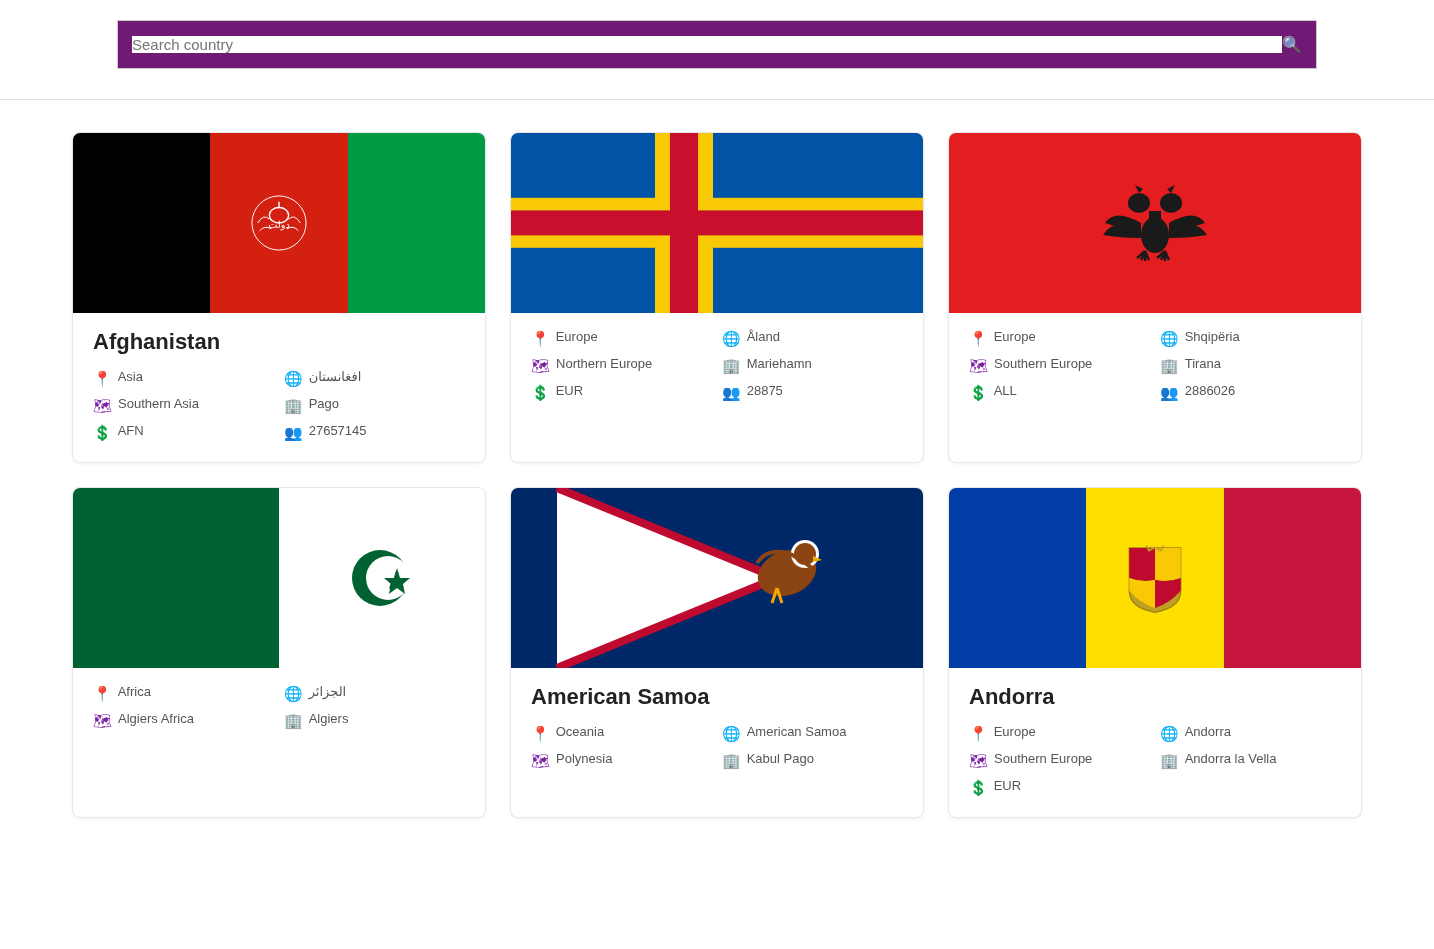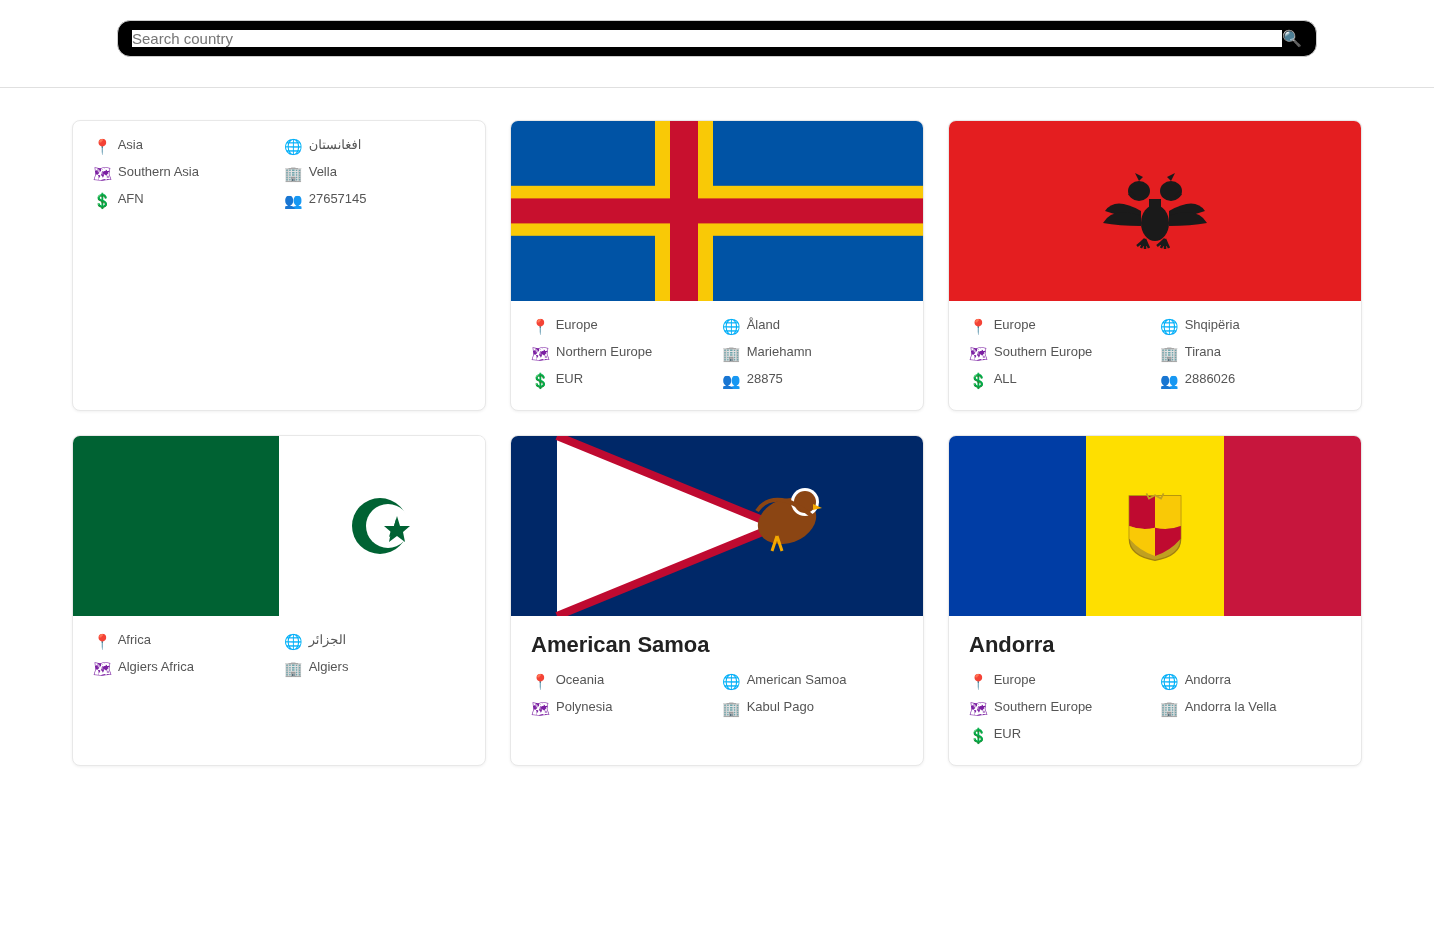--- a/index.html
+++ b/index.html
@@ -14,23 +14,23 @@
       justify-content: center;
       padding: 20px 40px 30px;
       border-bottom: 1px solid #e0e0e0;
     }
     .search-bar {
       display: flex;
       align-items: center;
       width: 100%;
       max-width: 1200px;
       border: 1px solid #ccc;
-      border-radius: 13px;
-      padding: 8px 14px;
-      background: #000000;
+      border-radius: 0;
+      padding: 14px 14px;
+      background: #701a75;
     }
     .search-bar input {
       border: none;
       outline: none;
       flex: 1;
       font-size: 15px;
       color: #555;
     }
     .search-icon-wrap {
       color: #999;
@@ -221,37 +221,58 @@
 <div class="search-bar-wrapper">
   <div class="search-bar">
     <input type="text" placeholder="Search country" style="">
     <span class="search-icon-wrap">🔍</span>
   </div>
 </div>
 
 <div class="grid">
 
   <div class="card">
+    <div class="card-flag">
+      <div class="flag-afghanistan">
+        <div class="stripe-black"></div>
+        <div class="stripe-red">
+          <div class="emblem">
+            <svg viewBox="0 0 60 60" width="58" height="58">
+              <circle cx="30" cy="30" r="28" fill="none" stroke="white" stroke-width="1"></circle>
+              <text x="30" y="35" text-anchor="middle" font-size="10" fill="white">دولت</text>
+              <ellipse cx="30" cy="22" rx="10" ry="8" fill="none" stroke="white" stroke-width="1.5"></ellipse>
+              <line x1="30" y1="14" x2="30" y2="8" stroke="white" stroke-width="1.5"></line>
+              <path d="M 8 30 Q 14 20 20 26" stroke="white" stroke-width="1" fill="none"></path>
+              <path d="M 52 30 Q 46 20 40 26" stroke="white" stroke-width="1" fill="none"></path>
+              <path d="M 10 38 Q 15 32 22 36" stroke="white" stroke-width="1" fill="none"></path>
+              <path d="M 50 38 Q 45 32 38 36" stroke="white" stroke-width="1" fill="none"></path>
+            </svg>
+          </div>
+        </div>
+        <div class="stripe-green"></div>
+      </div>
+    </div>
     <div class="card-body">
+      <div class="card-title">Afghanistan</div>
       <div class="info-grid">
         <div class="info-item">
           <span class="info-icon icon-location">📍</span>
           <span>Asia</span>
         </div>
         <div class="info-item">
           <span class="info-icon icon-globe">🌐</span>
           <span>افغانستان</span>
         </div>
         <div class="info-item">
           <span class="info-icon icon-map">🗺</span>
           <span>Southern Asia</span>
         </div>
         <div class="info-item">
           <span class="info-icon icon-building">🏢</span>
-          <span>Vella</span>
+          <span>Pago</span>
         </div>
         <div class="info-item">
           <span class="info-icon icon-currency">💲</span>
           <span>AFN</span>
         </div>
         <div class="info-item">
           <span class="info-icon icon-people">👥</span>
           <span>27657145</span>
         </div>
       </div>

